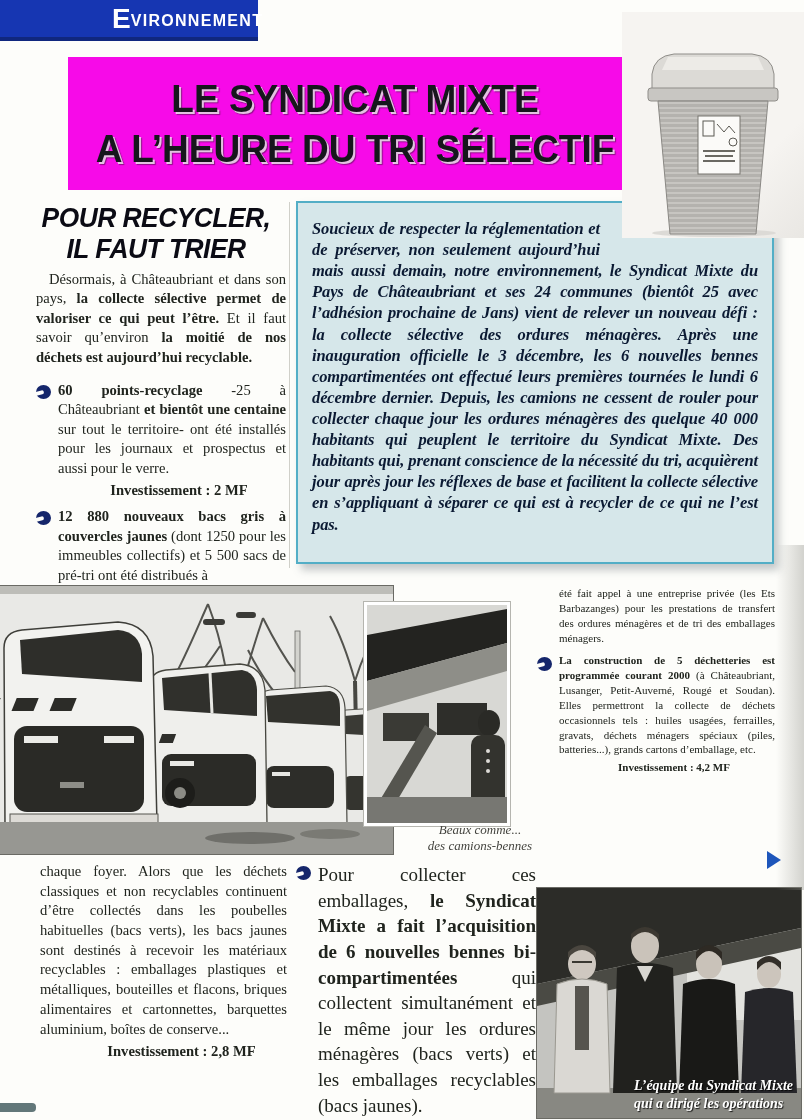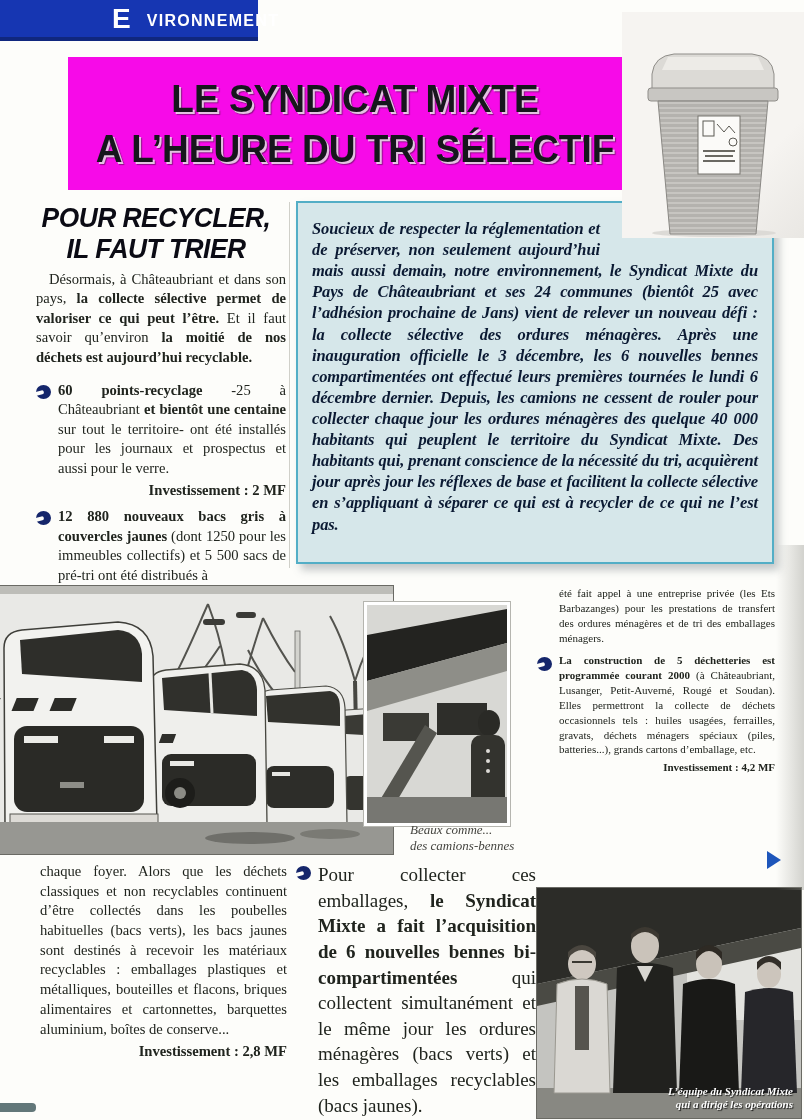--- a/index.html
+++ b/index.html
@@ -22,21 +22,21 @@
     position:absolute;left:0;top:0;width:258px;height:41px;
     background:var(--masthead_blue);border-bottom:4px solid #10277e;
     display:flex;align-items:center;padding-left:112px;box-sizing:border-box;
   }
   .masthead .initial{
     font-family:"Liberation Sans", sans-serif;font-weight:bold;
     font-size:28px;color:#ffffff;line-height:1;
   }
   .masthead .rest{
     font-family:"Liberation Sans", sans-serif;font-weight:bold;
-    font-size:16px;letter-spacing:1.3px;color:#ffffff;line-height:1;padding-top:4px;margin-left:16px;
+    font-size:16px;letter-spacing:1.3px;color:#ffffff;line-height:1;padding-top:4px;
   }
   
   .banner{
     position:absolute;left:68px;top:57px;width:574px;height:133px;
     background:var(--banner_magenta);
     display:flex;flex-direction:column;justify-content:center;align-items:center;
   }
   .banner .t1,.banner .t2{
     font-family:"Liberation Sans", sans-serif;font-weight:bold;
     font-size:37px;line-height:50px;color:#16161c;letter-spacing:0px;
@@ -63,21 +63,21 @@
   .intro{margin:0 0 14px 0;text-indent:13px;}
   .item{position:relative;padding-left:22px;margin:0 0 2px 0;}
   .marker{
     position:absolute;left:0;top:4px;width:15px;height:14px;border-radius:50%;
     background:var(--bullet_navy);
   }
   .marker::after{
     content:"";position:absolute;left:-1px;top:6px;width:9px;height:4px;
     background:#fdfdfa;border-radius:0 3px 3px 0;transform:rotate(-14deg);
   }
-  .invest{font-weight:bold;margin:3px 0 7px 36px;text-align:right;}
+  .invest{font-weight:bold;margin:3px 0 7px 36px;text-align:center;}
   .item .invest{margin-left:14px;}
   .b{font-weight:bold;}
   .column-rule{position:absolute;left:289px;top:202px;width:1px;height:366px;background:#d0d0c9;}
   
   .lead-box{
     position:absolute;left:296px;top:201px;width:478px;height:363px;box-sizing:border-box;
     background:var(--leadbox_bg);border:2px solid var(--leadbox_border);
     box-shadow:5px 6px 8px rgba(90,100,110,.35);
     padding:15px 14px;z-index:2;
   }
@@ -90,29 +90,29 @@
   .trucks-photo{
     position:absolute;left:0;top:586px;width:393px;height:268px;
     outline:1px solid #6a6a64;background:#e9e9e6;
   }
   .inset-photo{
     position:absolute;left:364px;top:602px;width:140px;height:218px;
     border:3px solid #ffffff;box-shadow:0 0 0 1px #b5b5af;background:#d8d8d4;z-index:3;
   }
   .trucks-caption{
     position:absolute;left:410px;top:822px;width:140px;
-    font-style:italic;font-size:13px;line-height:1.25;color:#44443f;z-index:4;
+    font-style:italic;font-size:13px;line-height:1.25;color:#44443f;z-index:4;text-align:center;
   }
   .team-photo{
     position:absolute;left:537px;top:888px;width:264px;height:230px;
     outline:1px solid #6a6a64;background:#c4c4c0;
   }
   .team-caption{
-    position:absolute;right:8px;bottom:6px;text-align:right;
-    font-style:italic;font-weight:bold;font-size:11px;line-height:1.25;color:#ffffff;
+    position:absolute;right:8px;bottom:6px;text-align:left;
+    font-style:italic;font-weight:bold;font-size:14px;line-height:1.25;color:#ffffff;
     text-shadow:1px 1px 1px rgba(0,0,0,.8);
   }
   
   .col1{position:absolute;left:40px;top:862px;width:247px;font-size:14.6px;line-height:1.35;text-align:justify;}
   .col2{position:absolute;left:296px;top:862px;width:240px;font-size:19px;line-height:1.35;text-align:justify;}
   .col3{position:absolute;left:537px;top:586px;width:238px;font-size:11px;line-height:1.35;text-align:justify;}
   .col3 .lead-in{padding-left:22px;margin:0 0 8px 0;}
   .continue-arrow{
     position:absolute;left:767px;top:851px;width:0;height:0;
     border-left:14px solid var(--arrow_blue);

